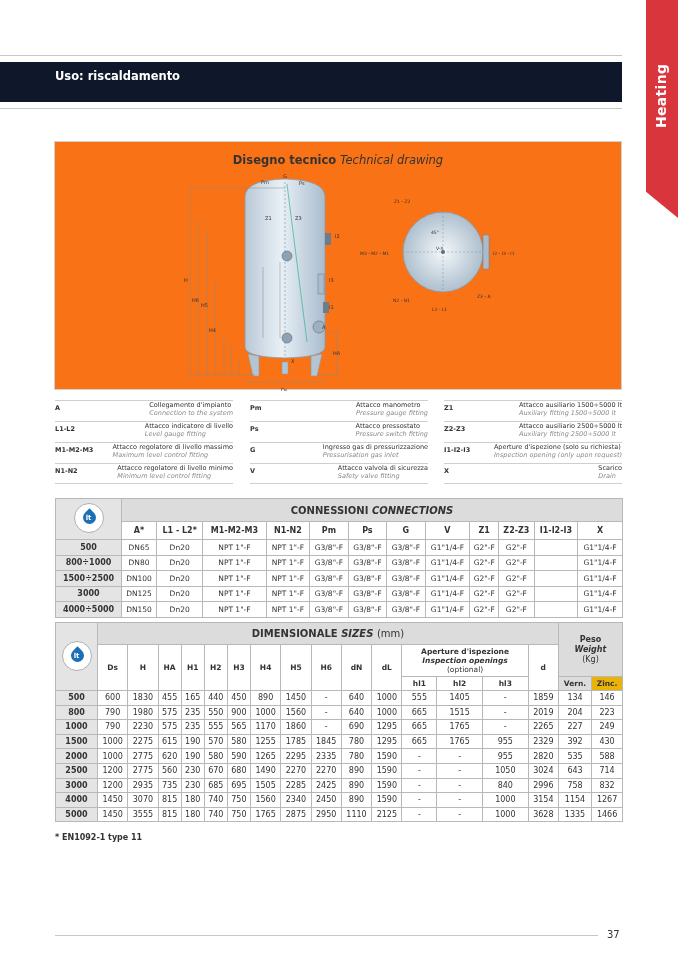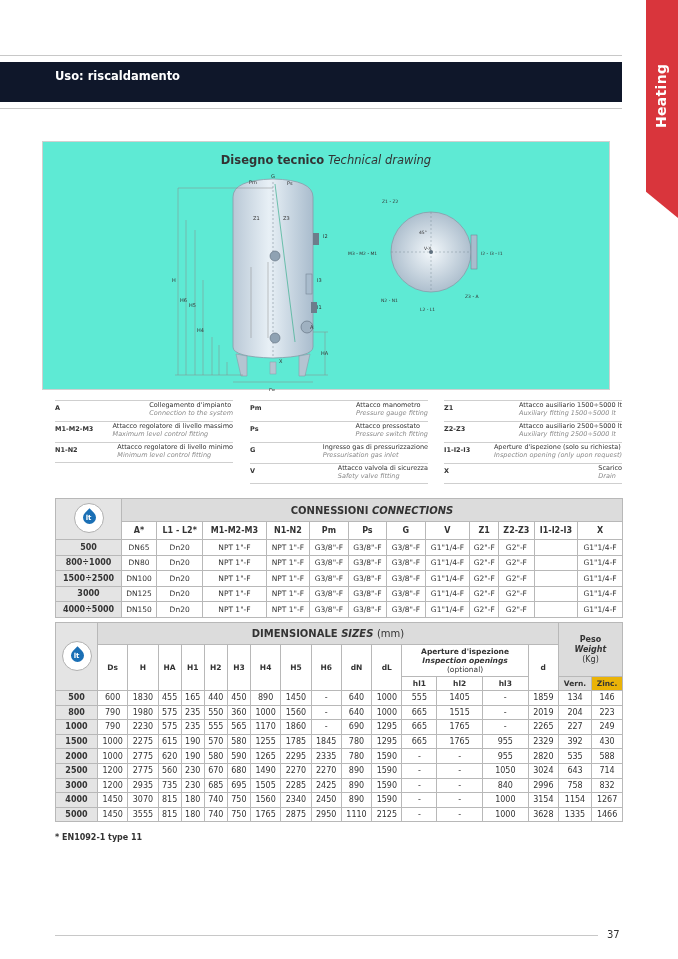--- a/index.html
+++ b/index.html
@@ -19,22 +19,22 @@
     background: #d9353c;
     clip-path: polygon(0 0, 100% 0, 100% 100%, 0 88%);
   }
   .side-tab span {
     position: absolute; left: 7px; top: 128px; color: #fff; font-weight: bold;
     font-size: 14px; transform: rotate(-90deg); transform-origin: 0 0;
     white-space: nowrap; letter-spacing: 0.3px;
   }
 
   .drawing {
-    position: absolute; left: 42px; top: 141px; width: 568px; height: 249px;
-    background: #5eead4; border: 1px solid #d0d0d0;
+    position: absolute; left: 54px; top: 141px; width: 568px; height: 249px;
+    background: #f97316; border: 1px solid #d0d0d0;
   }
   .drawing .title {
     position: absolute; top: 11px; left: 0; width: 100%; text-align: center;
     font-size: 11.5px; color: #333;
   }
   .drawing .title b { font-weight: bold; }
   .drawing .title i { font-style: italic; }
   .drawing svg { position: absolute; left: 0; top: 0; }
 
   .legend { position: absolute; top: 400px; font-size: 6.5px; }
@@ -184,20 +184,27 @@
 
 <div class="legend" style="left:55px;width:178px;">
   <div class="row">
       <span class="code">A</span>
       <div class="txt">
         <div class="i">Collegamento d'impianto</div>
         <div class="e">Connection to the system</div>
       </div>
     </div>
   <div class="row">
+      <span class="code">L1-L2</span>
+      <div class="txt">
+        <div class="i">Attacco indicatore di livello</div>
+        <div class="e">Level gauge fitting</div>
+      </div>
+    </div>
+  <div class="row">
       <span class="code">M1-M2-M3</span>
       <div class="txt">
         <div class="i">Attacco regolatore di livello massimo</div>
         <div class="e">Maximum level control fitting</div>
       </div>
     </div>
   <div class="row">
       <span class="code">N1-N2</span>
       <div class="txt">
         <div class="i">Attacco regolatore di livello minimo</div>
@@ -433,21 +440,21 @@
         <td>134</td>
         <td>146</td>
       </tr>
       <tr>
         <td class="rowhead">800</td>
         <td>790</td>
         <td>1980</td>
         <td>575</td>
         <td>235</td>
         <td>550</td>
-        <td>360</td>
+        <td>900</td>
         <td>1000</td>
         <td>1560</td>
         <td>-</td>
         <td>640</td>
         <td>1000</td>
         <td>665</td>
         <td>1515</td>
         <td>-</td>
         <td>2019</td>
         <td>204</td>

